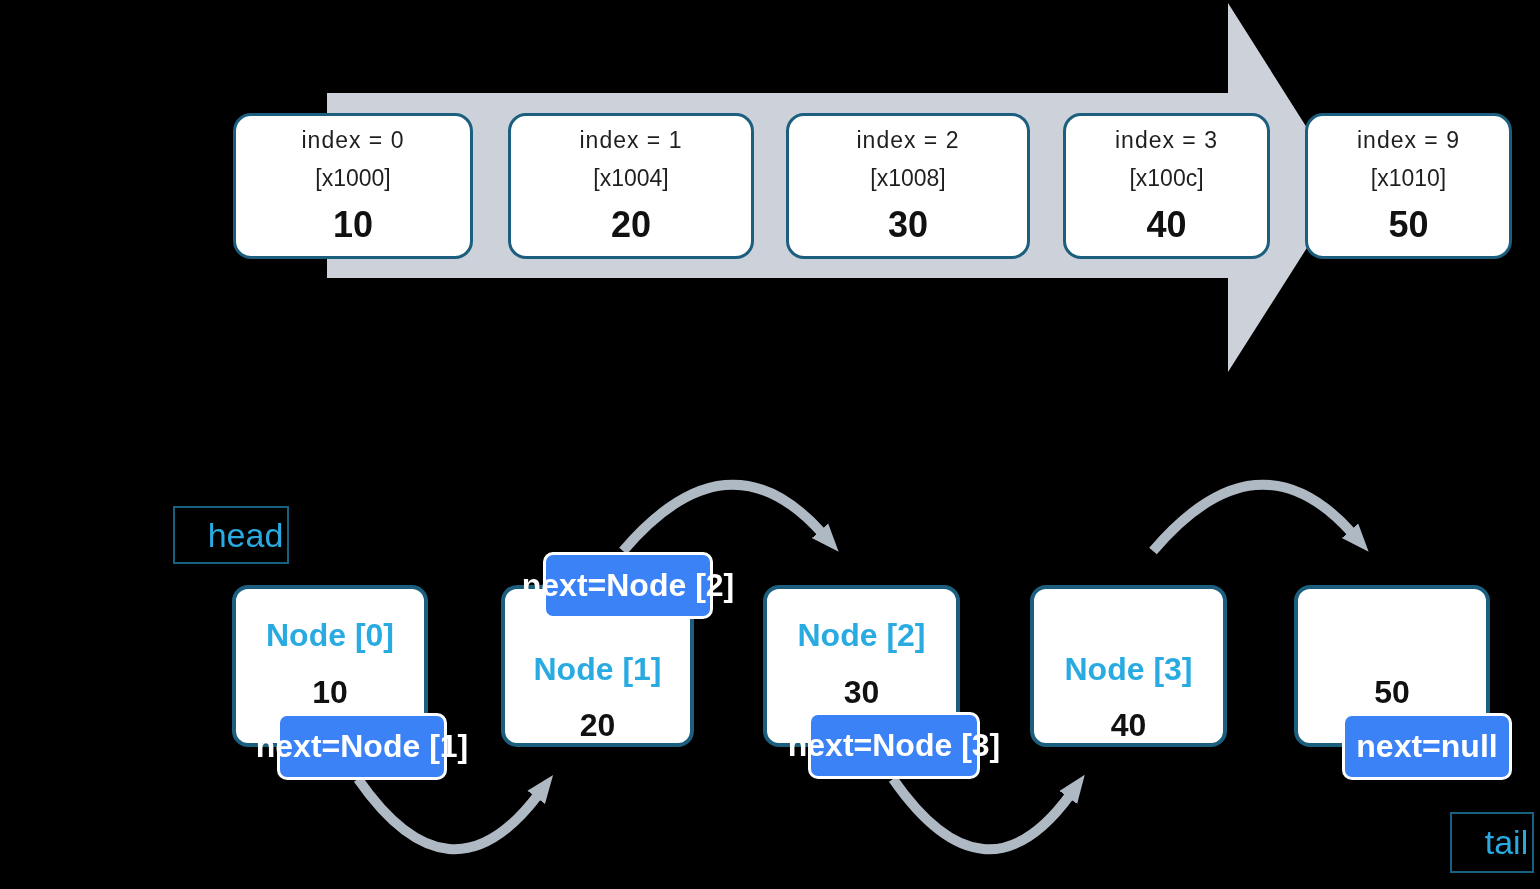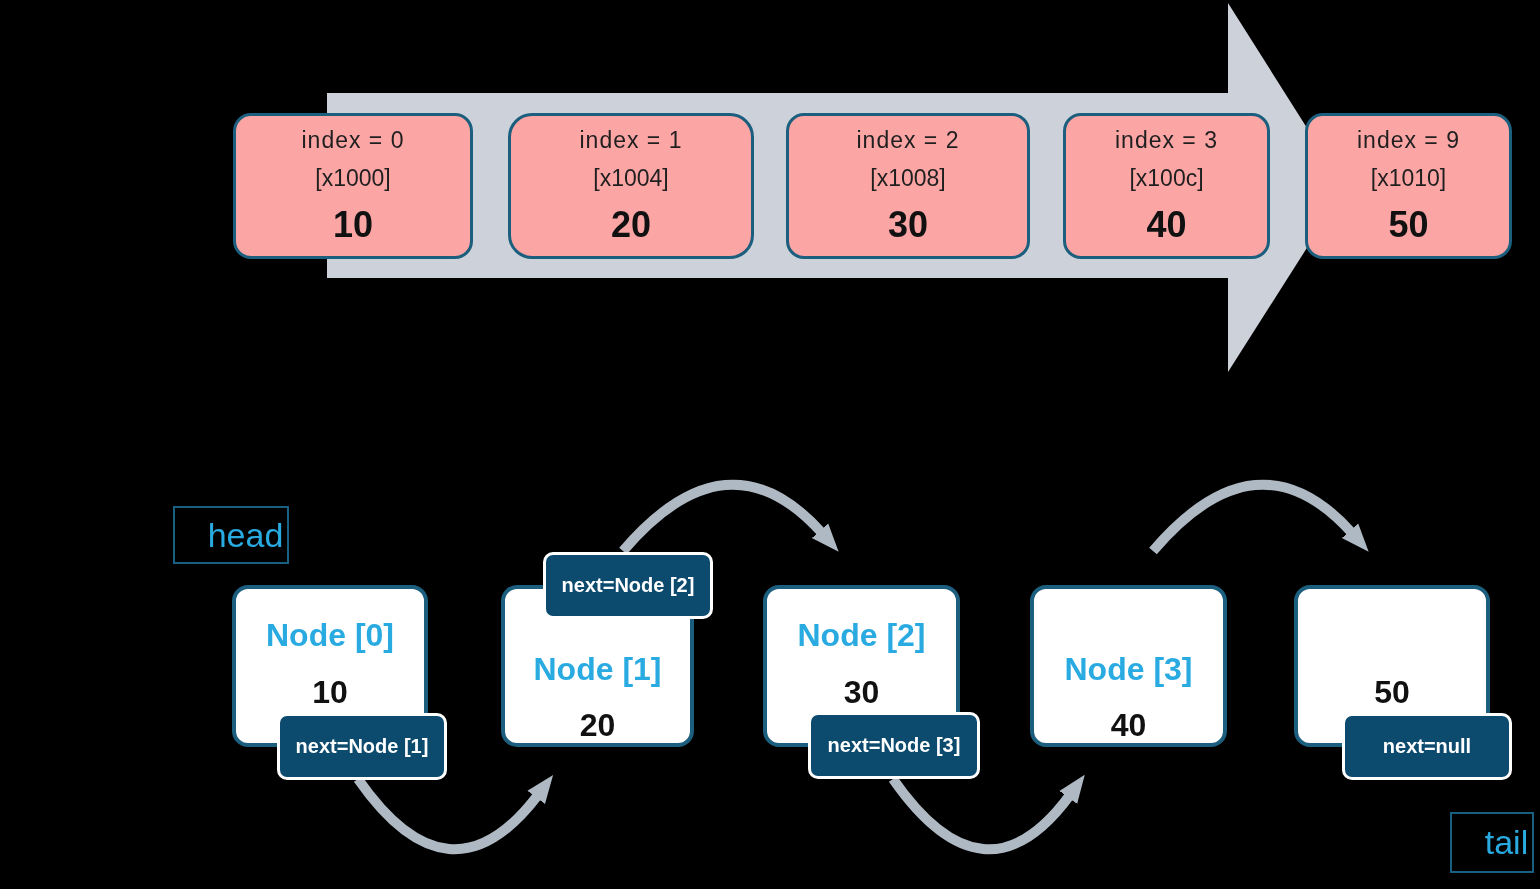--- a/index.html
+++ b/index.html
@@ -4,21 +4,21 @@
 <style>
   html,body{margin:0;padding:0;background:#000;}
   #stage{
     position:relative;width:1540px;height:889px;background:#000;overflow:hidden;
     font-family:"Liberation Sans", sans-serif;
   }
   svg.layer{position:absolute;left:0;top:0;width:1540px;height:889px;}
 
   
   .array-cell{
-    position:absolute;top:113px;height:146px;background:#fca5a5;
+    position:absolute;top:113px;height:146px;background:#ffffff;
     border:3px solid #1B5E7D;border-radius:18px;box-sizing:border-box;
   }
   .array-cell .idx{
     position:absolute;left:0;right:0;top:11px;text-align:center;
     font-size:23px;color:#1f1f1f;letter-spacing:1px;
   }
   .array-cell .addr{
     position:absolute;left:0;right:0;top:49px;text-align:center;
     font-size:23px;color:#1f1f1f;
   }
@@ -39,24 +39,24 @@
   .node-box .val{
     position:absolute;left:0;right:0;text-align:center;
     font-size:32px;font-weight:bold;color:#111;
   }
   .node-box.badge-bottom .title{top:28px;}
   .node-box.badge-bottom .val{top:85px;}
   .node-box.badge-top .title{top:62px;}
   .node-box.badge-top .val{top:118px;}
 
   .next-badge{
-    position:absolute;height:67px;background:#0c4a6e;
+    position:absolute;height:67px;background:#3b82f6;
     border:3px solid #fff;border-radius:10px;box-sizing:border-box;
     display:flex;align-items:center;justify-content:center;
-    font-size:20px;font-weight:bold;color:#fff;white-space:nowrap;
+    font-size:32px;font-weight:bold;color:#fff;white-space:nowrap;
   }
 
   .ptr-label{
     position:absolute;border:2px solid #176082;background:#000;
     display:flex;align-items:center;justify-content:center;
     font-size:34px;color:#29ABE2;box-sizing:border-box;padding-left:29px;
   }
   #head-label{left:173px;top:506px;width:116px;height:58px;}
   #tail-label{left:1450px;top:812px;width:84px;height:61px;}
 </style>
@@ -67,21 +67,21 @@
 
   <svg class="layer">
     <polygon points="327,93 1228,93 1228,3 1345,188 1228,372 1228,278 327,278" fill="#CDD1D9"></polygon>
   </svg>
 
   <div class="array-cell" style="left:233px;width:240px;">
     <div class="idx">index = 0</div>
     <div class="addr">[x1000]</div>
     <div class="val">10</div>
   </div>
-  <div class="array-cell" style="left:508px;width:246px;border-radius:24px;">
+  <div class="array-cell" style="left:508px;width:246px;">
     <div class="idx">index = 1</div>
     <div class="addr">[x1004]</div>
     <div class="val">20</div>
   </div>
   <div class="array-cell" style="left:786px;width:244px;">
     <div class="idx">index = 2</div>
     <div class="addr">[x1008]</div>
     <div class="val">30</div>
   </div>
   <div class="array-cell" style="left:1063px;width:207px;">

